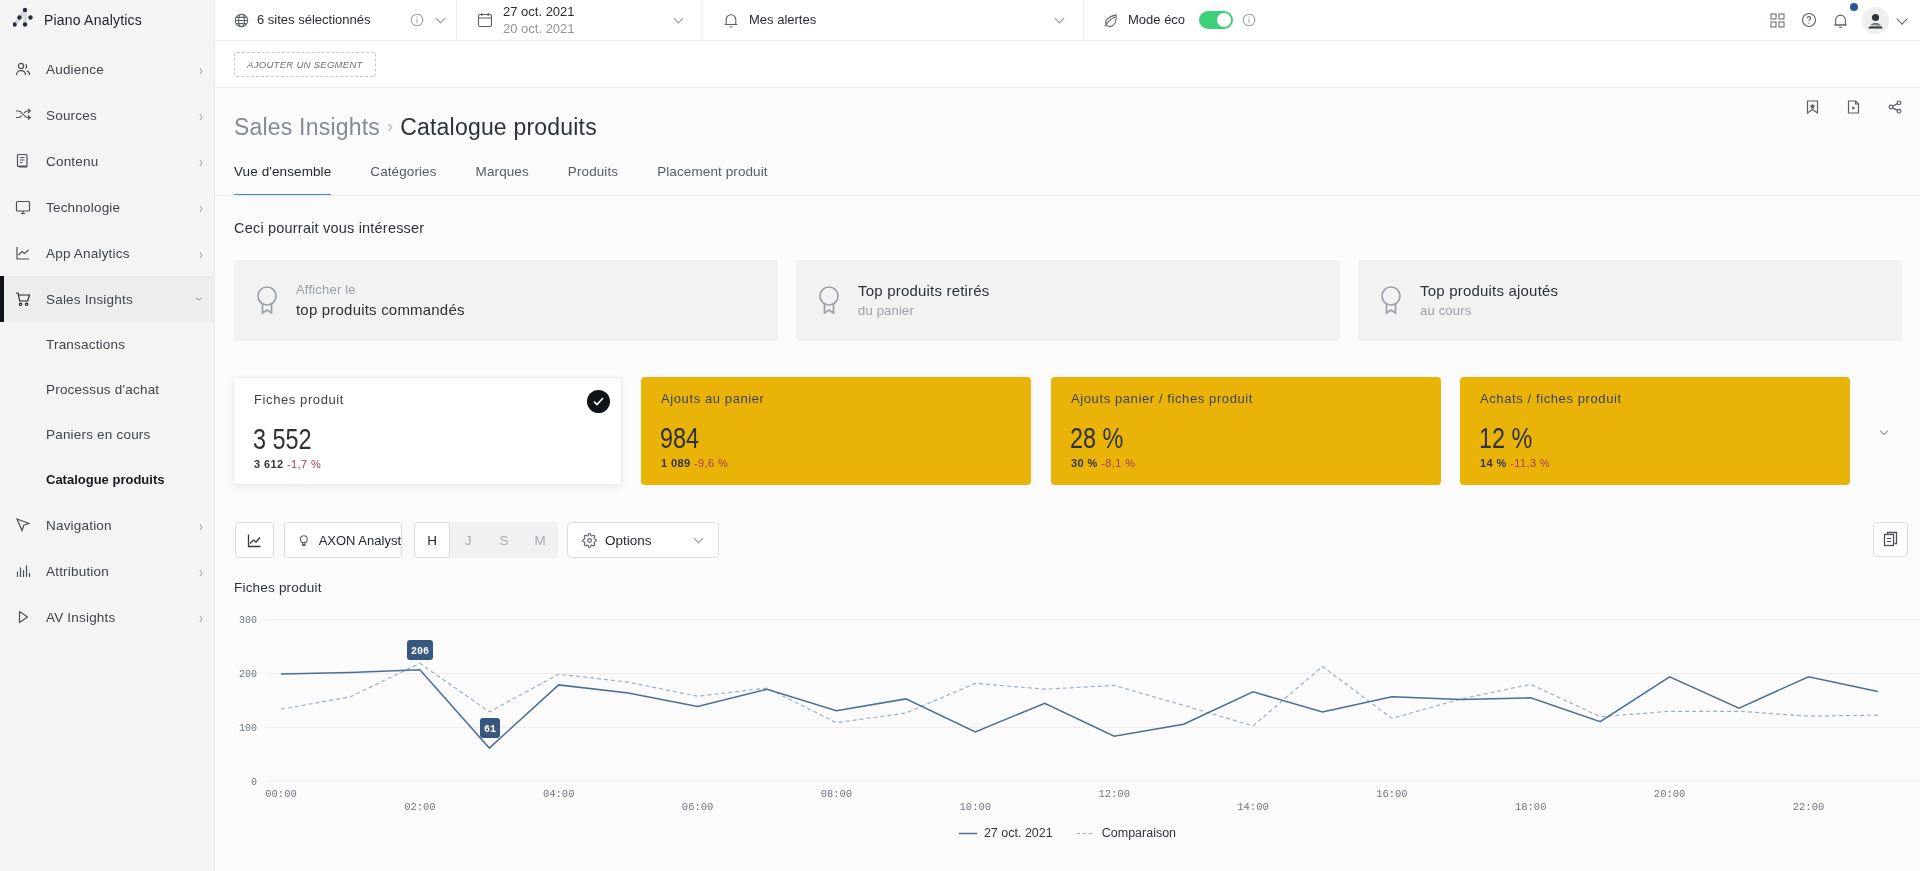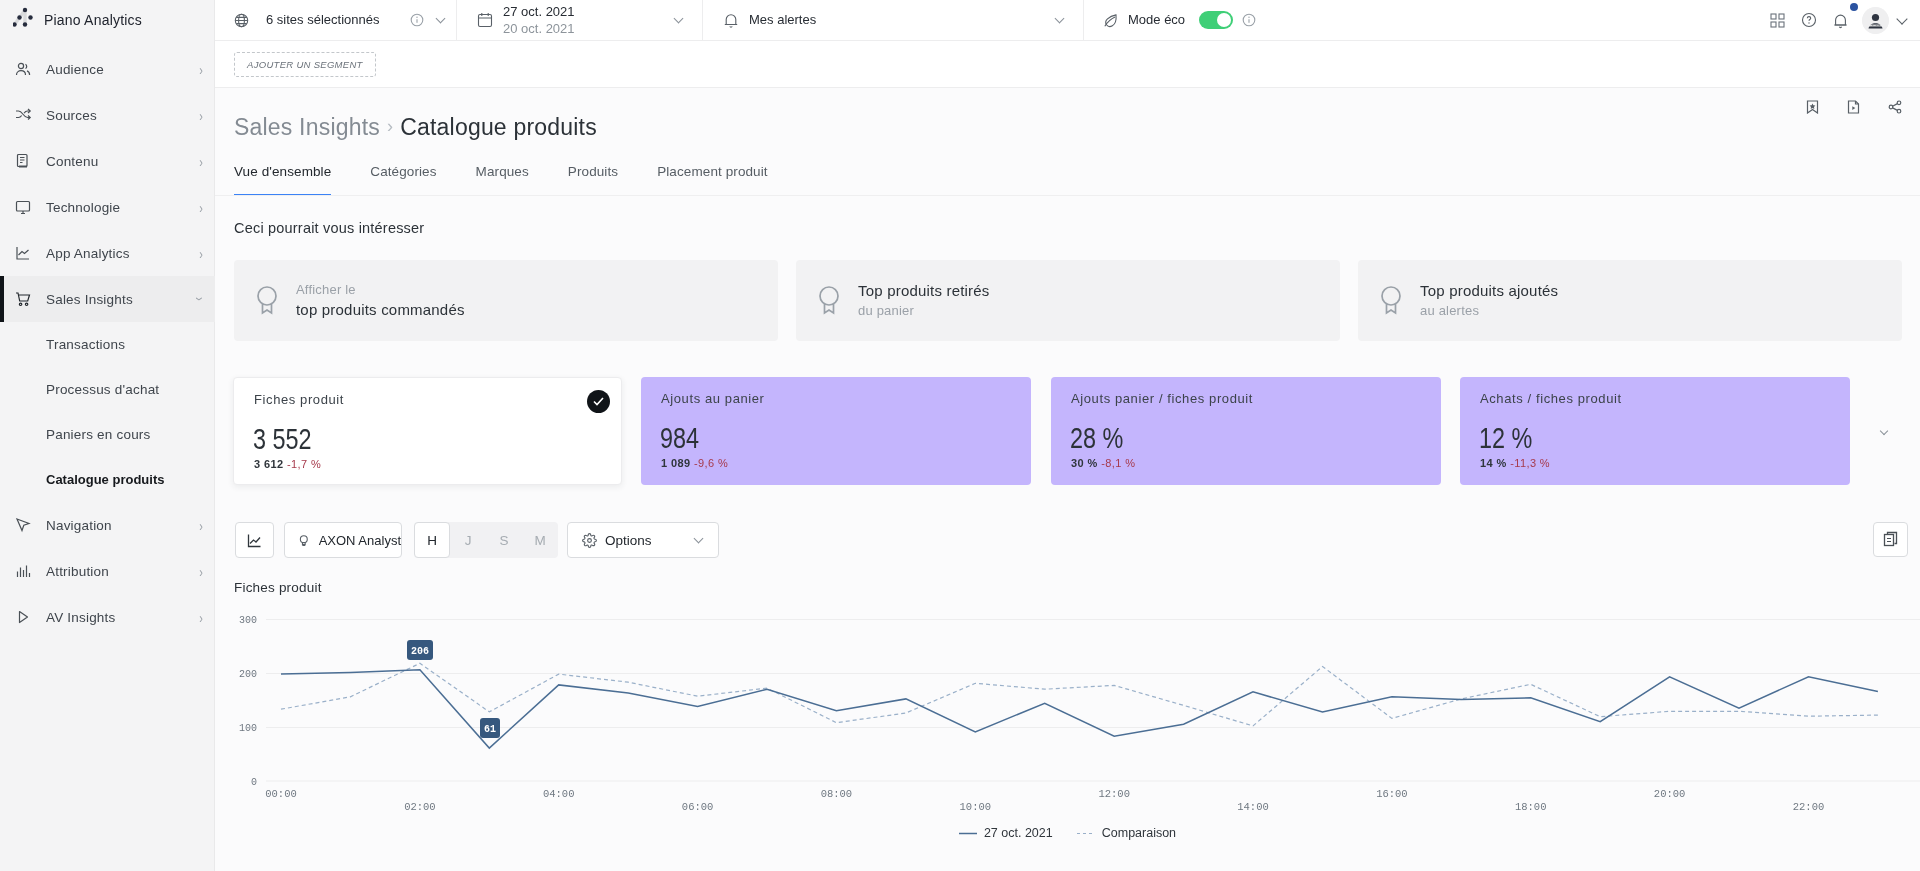--- a/index.html
+++ b/index.html
@@ -47,21 +47,21 @@
 
 .icard { position:absolute; top:172px; height:81px; background:#f2f2f3; border-radius:4px; }
 .icard svg { position:absolute; left:16px; top:22px; }
 .icard .l1 { position:absolute; left:62px; top:22px; font-size:13px; color:#9ba1a8; letter-spacing:.2px; }
 .icard .l2 { position:absolute; left:62px; top:41px; font-size:15px; color:#2c3238; letter-spacing:.2px; }
 .icard .l1b { position:absolute; left:62px; top:22px; font-size:15px; color:#2c3238; letter-spacing:.2px; }
 .icard .l2g { position:absolute; left:62px; top:43px; font-size:13px; color:#9ba1a8; letter-spacing:.2px; }
 
 .kcard { position:absolute; top:289px; width:390px; height:108px; border-radius:4px; }
 .kcard.sel { background:#fff; border:1px solid #ececee; box-shadow:0 2px 6px rgba(40,45,50,.08); }
-.kcard.gray { background:#c4b5fd; }
+.kcard.gray { background:#eab308; }
 .kcard .kt { position:absolute; left:20px; top:14px; font-size:13px; color:#3c434a; letter-spacing:.6px; }
 .kcard .kv { position:absolute; left:19px; top:44px; font-size:30px; font-weight:300; color:#2c3238; letter-spacing:0; transform:scaleX(.78); transform-origin:left top; }
 .kcard .ks { position:absolute; left:20px; top:80px; font-size:11px; font-weight:700; color:#30363c; letter-spacing:.4px; }
 .kcard .ks .neg { color:#a63a4c; font-weight:400; }
 .kchk { position:absolute; right:11px; top:12px; width:23px; height:23px; border-radius:50%; background:#101418; color:#fff; display:flex; align-items:center; justify-content:center; }
 
 .ctl { position:absolute; top:434px; height:36px; background:#fff; border:1px solid #dadcdf; border-radius:4px; display:flex; align-items:center; white-space:nowrap; }
 .seg4 { position:absolute; left:199px; top:434px; width:144px; height:36px; background:#f1f1f3; border-radius:4px; display:flex; }
 .seg4 div { width:36px; height:36px; display:flex; align-items:center; justify-content:center; font-size:13.5px; color:#a6acb2; }
 .seg4 .on { background:#fff; border:1px solid #dadcdf; border-radius:4px; color:#23282e; }
@@ -168,21 +168,21 @@
   </div>
 </div>
 
 <div class="topbar">
   <div class="tb-sec" style="left:0;width:242px;">
     <svg style="position:absolute;left:19px;top:13px" width="15" height="15" viewBox="0 0 15 15" fill="none" stroke="#596067" stroke-width="1.1">
           <circle cx="7.5" cy="7.5" r="6.2"></circle>
           <ellipse cx="7.5" cy="7.5" rx="2.9" ry="6.2"></ellipse>
           <path d="M1.5 7.5h12M2.3 4.4h10.4M2.3 10.6h10.4"></path>
         </svg>
-    <span class="tb-txt" style="position:absolute;left:42px;top:12px;margin-left:9px;">6 sites sélectionnés</span>
+    <span class="tb-txt" style="position:absolute;left:42px;top:12px;">6 sites sélectionnés</span>
     <svg style="position:absolute;left:195px;top:13px" width="14" height="14" viewBox="0 0 14 14" fill="none" stroke="#9aa1a8" stroke-width="1.1">
           <circle cx="7" cy="7" r="5.8"></circle>
           <path d="M7 6.3v3.4"></path>
           <circle cx="7" cy="4.3" r=".7" fill="#9aa1a8" stroke="none"></circle>
         </svg>
     <span class="chv" style="position:absolute;left:222px;top:15px;"></span>
   </div>
   <div class="tb-sec" style="left:242px;width:246px;">
     <svg style="position:absolute;left:20px;top:12px" width="16" height="16" viewBox="0 0 16 16" fill="none" stroke="#596067" stroke-width="1.1">
           <rect x="1.5" y="2.5" width="13" height="12" rx="1.5"></rect>
@@ -290,21 +290,21 @@
         </svg>
     <div class="l1b">Top produits retirés</div>
     <div class="l2g">du panier</div>
   </div>
   <div class="icard" style="left:1143px;width:544px;">
     <svg width="34" height="34" viewBox="0 0 34 34" fill="none" stroke="#9aa1a8" stroke-width="1.7">
           <circle cx="17" cy="14" r="9"></circle>
           <path d="M12.5 21.5V31l4.5-3 4.5 3v-9.5"></path>
         </svg>
     <div class="l1b">Top produits ajoutés</div>
-    <div class="l2g">au alertes</div>
+    <div class="l2g">au cours</div>
   </div>
 
   <div class="kcard sel" style="left:18px;width:389px;">
     <div class="kt">Fiches produit</div>
     <div class="kv">3 552</div>
     <div class="ks">3 612 <span class="neg">-1,7 %</span></div>
     <div class="kchk">
           <svg width="11" height="9" viewBox="0 0 11 9" fill="none" stroke="#fff" stroke-width="1.6">
             <path d="M1 4.5l3 3L10 1"></path>
           </svg>

